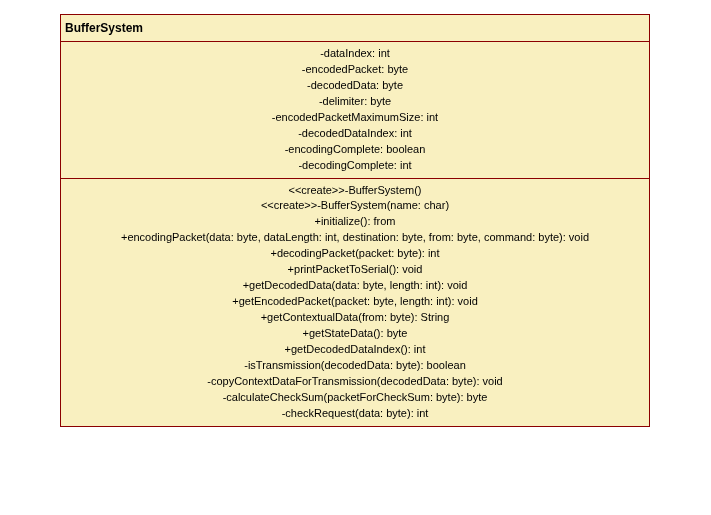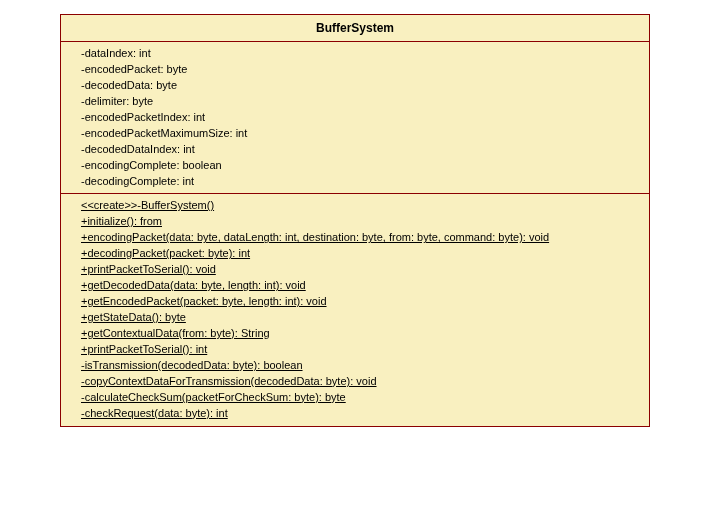--- a/index.html
+++ b/index.html
@@ -17,63 +17,62 @@
     position: absolute;
     left: 60px;
     top: 14px;
     width: 590px;
     border: 1px solid #8b0000;
     background: #f9f0c0;
     box-sizing: border-box;
   }
   .uml-title {
     border-bottom: 1px solid #8b0000;
-    text-align: center;
     font-weight: bold;
     padding: 6px 4px;
     font-size: 12px;
   }
   .uml-section {
     border-bottom: 1px solid #8b0000;
-    padding: 4px 20px;
+    padding: 4px 6px;
+    text-align: center;
   }
   .uml-section:last-child {
     border-bottom: none;
-    text-decoration: underline;
   }
   .uml-row {
     line-height: 1.45;
     white-space: nowrap;
   }
 </style>
 </head>
 <body>
 
 <div class="uml-class">
   <div class="uml-title">BufferSystem</div>
   <div class="uml-section" id="attributes-section">
       <div class="uml-row">-dataIndex: int</div>
       <div class="uml-row">-encodedPacket: byte</div>
       <div class="uml-row">-decodedData: byte</div>
       <div class="uml-row">-delimiter: byte</div>
-      <div class="uml-row">-encodedPacketIndex: int</div>
       <div class="uml-row">-encodedPacketMaximumSize: int</div>
       <div class="uml-row">-decodedDataIndex: int</div>
       <div class="uml-row">-encodingComplete: boolean</div>
       <div class="uml-row">-decodingComplete: int</div>
     </div>
   <div class="uml-section" id="operations-section">
       <div class="uml-row">&lt;&lt;create&gt;&gt;-BufferSystem()</div>
+      <div class="uml-row">&lt;&lt;create&gt;&gt;-BufferSystem(name: char)</div>
       <div class="uml-row">+initialize(): from</div>
       <div class="uml-row">+encodingPacket(data: byte, dataLength: int, destination: byte, from: byte, command: byte): void</div>
       <div class="uml-row">+decodingPacket(packet: byte): int</div>
       <div class="uml-row">+printPacketToSerial(): void</div>
       <div class="uml-row">+getDecodedData(data: byte, length: int): void</div>
       <div class="uml-row">+getEncodedPacket(packet: byte, length: int): void</div>
+      <div class="uml-row">+getContextualData(from: byte): String</div>
       <div class="uml-row">+getStateData(): byte</div>
-      <div class="uml-row">+getContextualData(from: byte): String</div>
-      <div class="uml-row">+printPacketToSerial(): int</div>
+      <div class="uml-row">+getDecodedDataIndex(): int</div>
       <div class="uml-row">-isTransmission(decodedData: byte): boolean</div>
       <div class="uml-row">-copyContextDataForTransmission(decodedData: byte): void</div>
       <div class="uml-row">-calculateCheckSum(packetForCheckSum: byte): byte</div>
       <div class="uml-row">-checkRequest(data: byte): int</div>
     </div>
 </div>
 
 </body></html>

